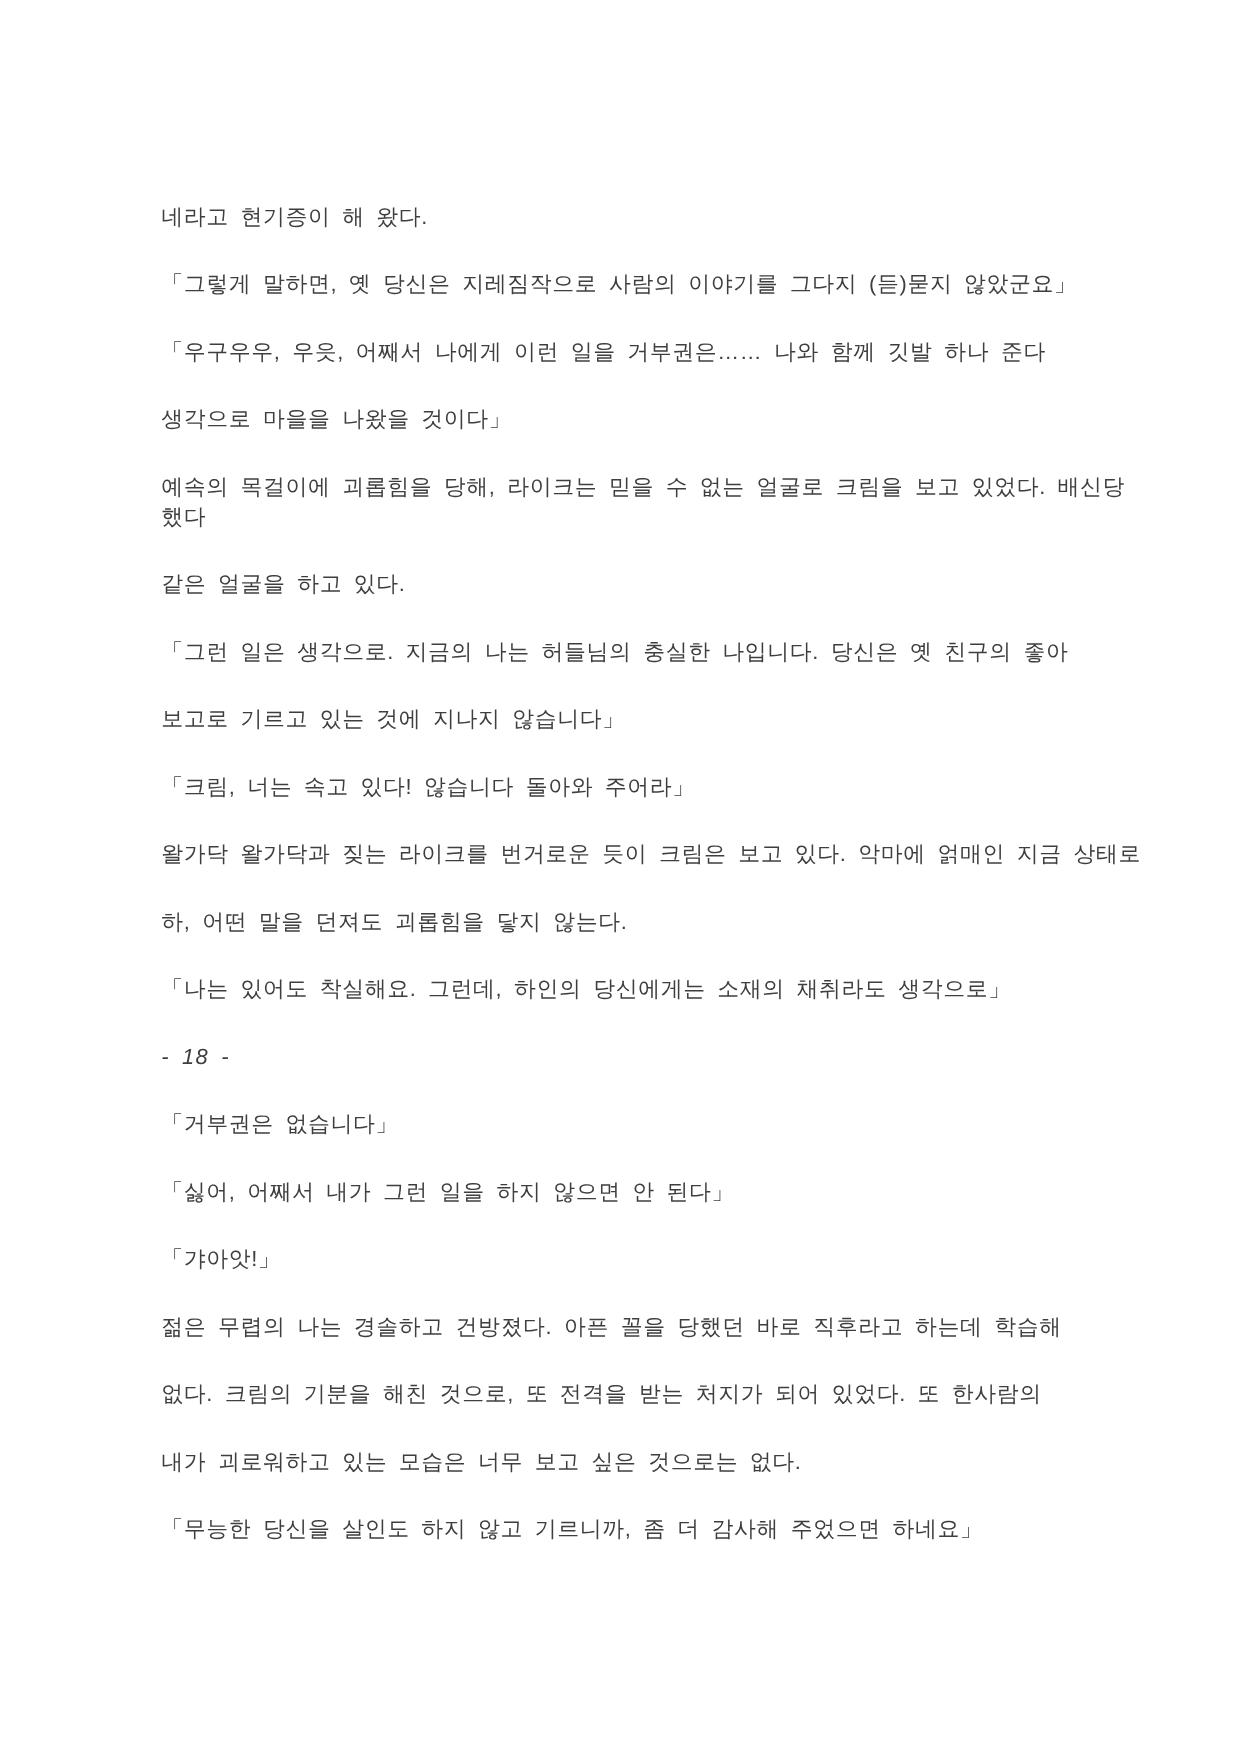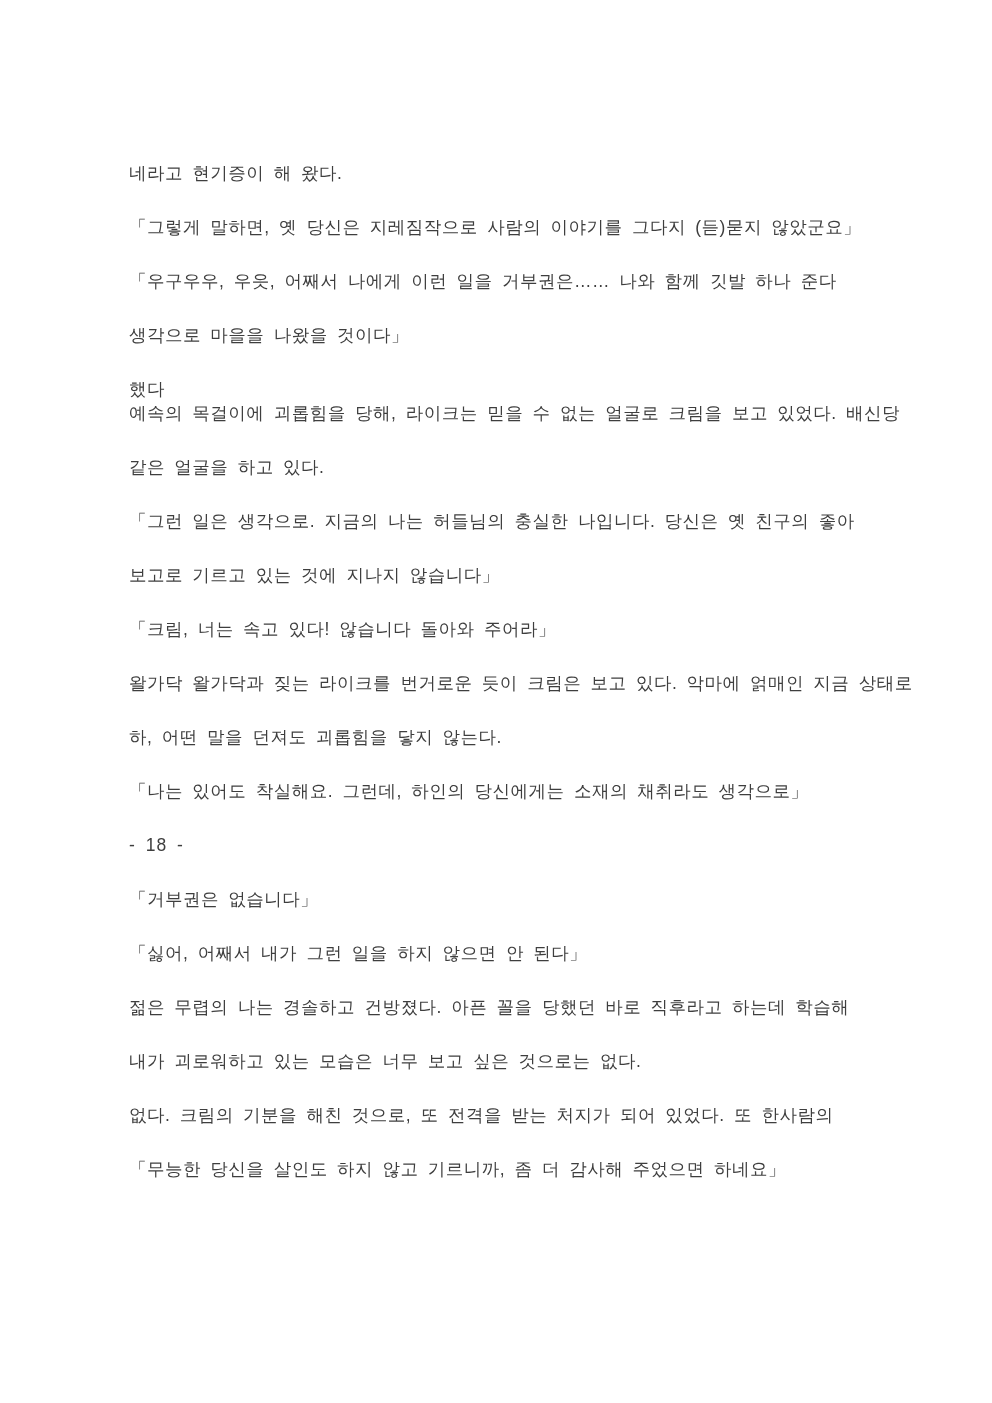--- a/index.html
+++ b/index.html
@@ -30,42 +30,43 @@
   .line {
     font-size: 17.5px;
     line-height: 24px;
     color: #3e3e3e;
     letter-spacing: 0.5px;
     word-spacing: 4px;
     white-space: nowrap;
   }
   .para[data-name="page-number"] .line {
     letter-spacing: 1px;
+    font-style: italic;
   }
 </style>
 </head>
 <body>
 
 <div class="doc-page" data-name="document-page" style="background: rgb(255, 255, 255); color: rgb(62, 62, 62);">
   <div id="doc-body" data-name="document-body">
       <div class="para" data-name="paragraph">
         <div class="line" data-name="text-line">네라고 현기증이 해 왔다.</div>
       </div>
       <div class="para" data-name="paragraph">
         <div class="line" data-name="text-line">「그렇게 말하면, 옛 당신은 지레짐작으로 사람의 이야기를 그다지 (듣)묻지 않았군요」</div>
       </div>
       <div class="para" data-name="paragraph">
         <div class="line" data-name="text-line">「우구우우, 우읏, 어째서 나에게 이런 일을 거부권은…… 나와 함께 깃발 하나 준다</div>
       </div>
       <div class="para" data-name="paragraph">
         <div class="line" data-name="text-line">생각으로 마을을 나왔을 것이다」</div>
       </div>
       <div class="para" data-name="paragraph">
+        <div class="line" data-name="text-line">예속의 목걸이에 괴롭힘을 당해, 라이크는 믿을 수 없는 얼굴로 크림을 보고 있었다. 배신당</div>
         <div class="line" data-name="text-line">했다</div>
-        <div class="line" data-name="text-line">예속의 목걸이에 괴롭힘을 당해, 라이크는 믿을 수 없는 얼굴로 크림을 보고 있었다. 배신당</div>
       </div>
       <div class="para" data-name="paragraph">
         <div class="line" data-name="text-line">같은 얼굴을 하고 있다.</div>
       </div>
       <div class="para" data-name="paragraph">
         <div class="line" data-name="text-line">「그런 일은 생각으로. 지금의 나는 허들님의 충실한 나입니다. 당신은 옛 친구의 좋아</div>
       </div>
       <div class="para" data-name="paragraph">
         <div class="line" data-name="text-line">보고로 기르고 있는 것에 지나지 않습니다」</div>
       </div>
@@ -84,25 +85,28 @@
       <div class="para" data-name="page-number">
         <div class="line" data-name="page-number-label">- 18 -</div>
       </div>
       <div class="para" data-name="paragraph">
         <div class="line" data-name="text-line">「거부권은 없습니다」</div>
       </div>
       <div class="para" data-name="paragraph">
         <div class="line" data-name="text-line">「싫어, 어째서 내가 그런 일을 하지 않으면 안 된다」</div>
       </div>
       <div class="para" data-name="paragraph">
+        <div class="line" data-name="text-line">「갸아앗!」</div>
+      </div>
+      <div class="para" data-name="paragraph">
         <div class="line" data-name="text-line">젊은 무렵의 나는 경솔하고 건방졌다. 아픈 꼴을 당했던 바로 직후라고 하는데 학습해</div>
       </div>
       <div class="para" data-name="paragraph">
-        <div class="line" data-name="text-line">내가 괴로워하고 있는 모습은 너무 보고 싶은 것으로는 없다.</div>
+        <div class="line" data-name="text-line">없다. 크림의 기분을 해친 것으로, 또 전격을 받는 처지가 되어 있었다. 또 한사람의</div>
       </div>
       <div class="para" data-name="paragraph">
-        <div class="line" data-name="text-line">없다. 크림의 기분을 해친 것으로, 또 전격을 받는 처지가 되어 있었다. 또 한사람의</div>
+        <div class="line" data-name="text-line">내가 괴로워하고 있는 모습은 너무 보고 싶은 것으로는 없다.</div>
       </div>
       <div class="para" data-name="paragraph">
         <div class="line" data-name="text-line">「무능한 당신을 살인도 하지 않고 기르니까, 좀 더 감사해 주었으면 하네요」</div>
       </div>
     </div>
 </div>
 
 </body></html>

